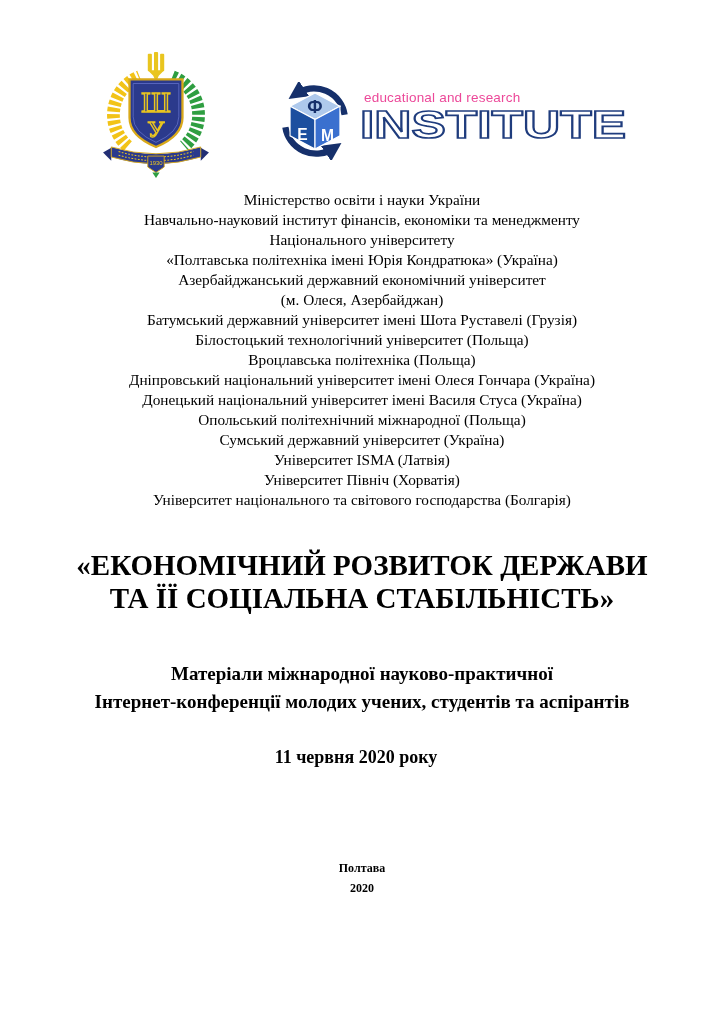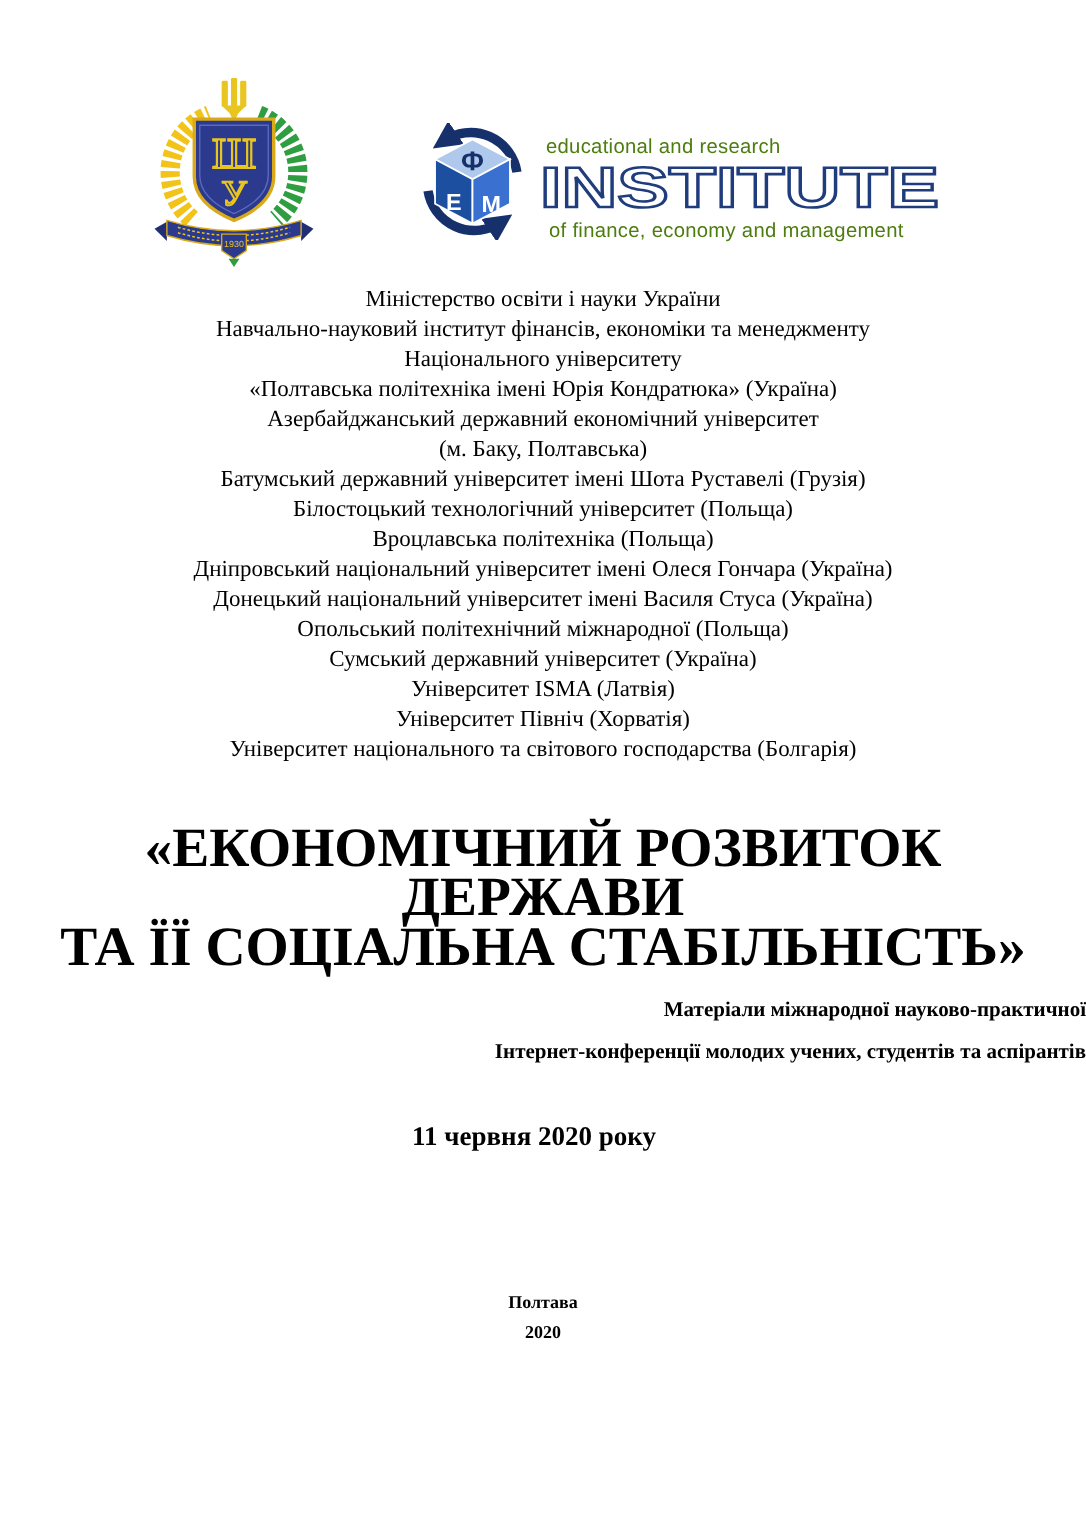--- a/index.html
+++ b/index.html
@@ -6,39 +6,39 @@
   .page {
     position:relative; width:724px; height:1024px; background:#ffffff;
     margin:0 auto; overflow:hidden;
     font-family:"Liberation Serif", serif; color:#000;
   }
 
   
   .emblem { position:absolute; left:96px; top:52px; width:120px; height:126px; }
   .fem-logo { position:absolute; left:276px; top:82px; display:flex; align-items:flex-start; }
   .fem-cube { width:78px; height:78px; flex:0 0 auto; }
-  .fem-text { margin-left:4px; padding-top:8px; font-family:"Liberation Sans", sans-serif; color:#4d7c0f; }
+  .fem-text { margin-left:4px; padding-top:8px; font-family:"Liberation Sans", sans-serif; color:#ec4899; }
   .fem-tagline-top { font-size:13.5px; letter-spacing:0.2px; margin-left:6px; line-height:15px; }
   .fem-institute-svg { display:block; width:272px; height:40px; margin-top:1px; }
   .fem-tagline-bottom { font-size:13.5px; letter-spacing:0.2px; margin-left:8px; line-height:15px; margin-top:0px; }
 
   
   .org-list {
     position:absolute; top:190px; left:0; right:0;
     text-align:center; font-size:15.3px; line-height:20px;
   }
 
   
   .conf-title {
     position:absolute; top:549px; left:0; right:0; margin:0;
-    text-align:center; font-size:37px; line-height:33px; font-weight:bold;
+    text-align:center; font-size:29px; line-height:33px; font-weight:bold;
   }
   .conf-subtitle {
     position:absolute; top:660px; left:0; right:0;
-    text-align:right; font-size:14px; line-height:28px; font-weight:bold;
+    text-align:center; font-size:19px; line-height:28px; font-weight:bold;
   }
   .conf-date {
     position:absolute; top:743px; left:0; right:12px;
     text-align:center; font-size:18px; line-height:28px; font-weight:bold;
   }
   .footer-block {
     position:absolute; top:858px; left:0; right:0;
     text-align:center; font-size:12px; line-height:20px; font-weight:bold;
   }
 </style>
@@ -91,31 +91,30 @@
       <polygon points="50,48 82,31 82,69 50,86" fill="#3a70cf" stroke="#ffffff" stroke-width="1.5"></polygon>
       <text x="50" y="40" text-anchor="middle" font-family="Liberation Sans, sans-serif" font-weight="bold" font-size="23" fill="#16306b">Ф</text>
       <text x="34" y="74" text-anchor="middle" font-family="Liberation Sans, sans-serif" font-weight="bold" font-size="20" fill="#ffffff">Е</text>
       <text x="66" y="76" text-anchor="middle" font-family="Liberation Sans, sans-serif" font-weight="bold" font-size="20" fill="#ffffff">М</text>
     </svg>
     <div class="fem-text">
       <div class="fem-tagline-top">educational and research</div>
       <svg class="fem-institute-svg" viewBox="0 0 272 40" aria-hidden="true">
         <text x="2" y="32" font-family="Liberation Sans, sans-serif" font-weight="bold" font-size="38" fill="#ffffff" stroke="#1f3c7d" stroke-width="1.7" textLength="266" lengthAdjust="spacingAndGlyphs">INSTITUTE</text>
       </svg>
-      <div class="fem-tagline-bottom">of finance, economy and management</div>
     </div>
   </div>
 
   <div class="org-list">
     <div class="org-line">Міністерство освіти і науки України</div>
     <div class="org-line">Навчально-науковий інститут фінансів, економіки та менеджменту</div>
     <div class="org-line">Національного університету</div>
     <div class="org-line">«Полтавська політехніка імені Юрія Кондратюка» (Україна)</div>
     <div class="org-line">Азербайджанський державний економічний університет</div>
-    <div class="org-line">(м. Баку, Полтавська)</div>
+    <div class="org-line">(м. Олеся, Азербайджан)</div>
     <div class="org-line">Батумський державний університет імені Шота Руставелі (Грузія)</div>
     <div class="org-line">Білостоцький технологічний університет (Польща)</div>
     <div class="org-line">Вроцлавська політехніка (Польща)</div>
     <div class="org-line">Дніпровський національний університет імені Олеся Гончара (Україна)</div>
     <div class="org-line">Донецький національний університет імені Василя Стуса (Україна)</div>
     <div class="org-line">Опольський політехнічний міжнародної (Польща)</div>
     <div class="org-line">Сумський державний університет (Україна)</div>
     <div class="org-line">Університет ISMA (Латвія)</div>
     <div class="org-line">Університет Північ (Хорватія)</div>
     <div class="org-line">Університет національного та світового господарства (Болгарія)</div>

